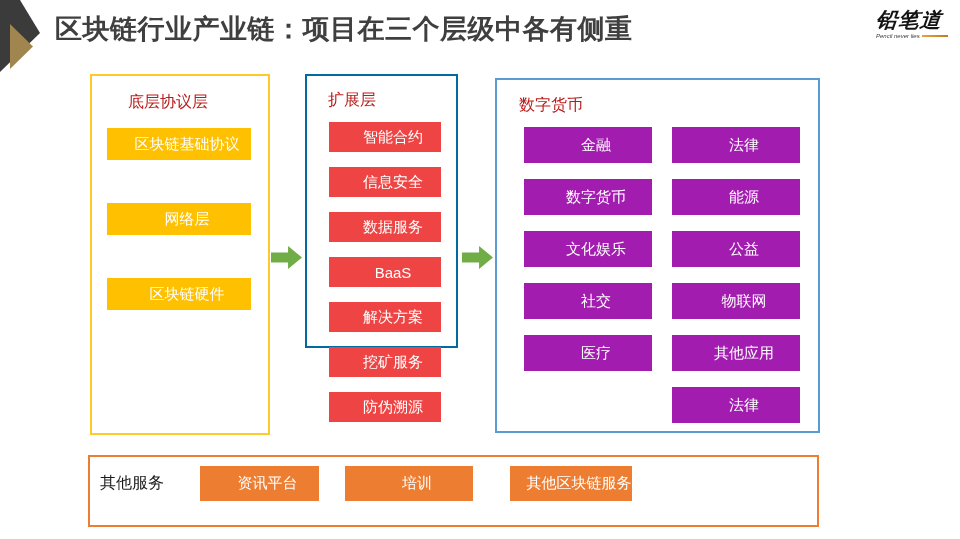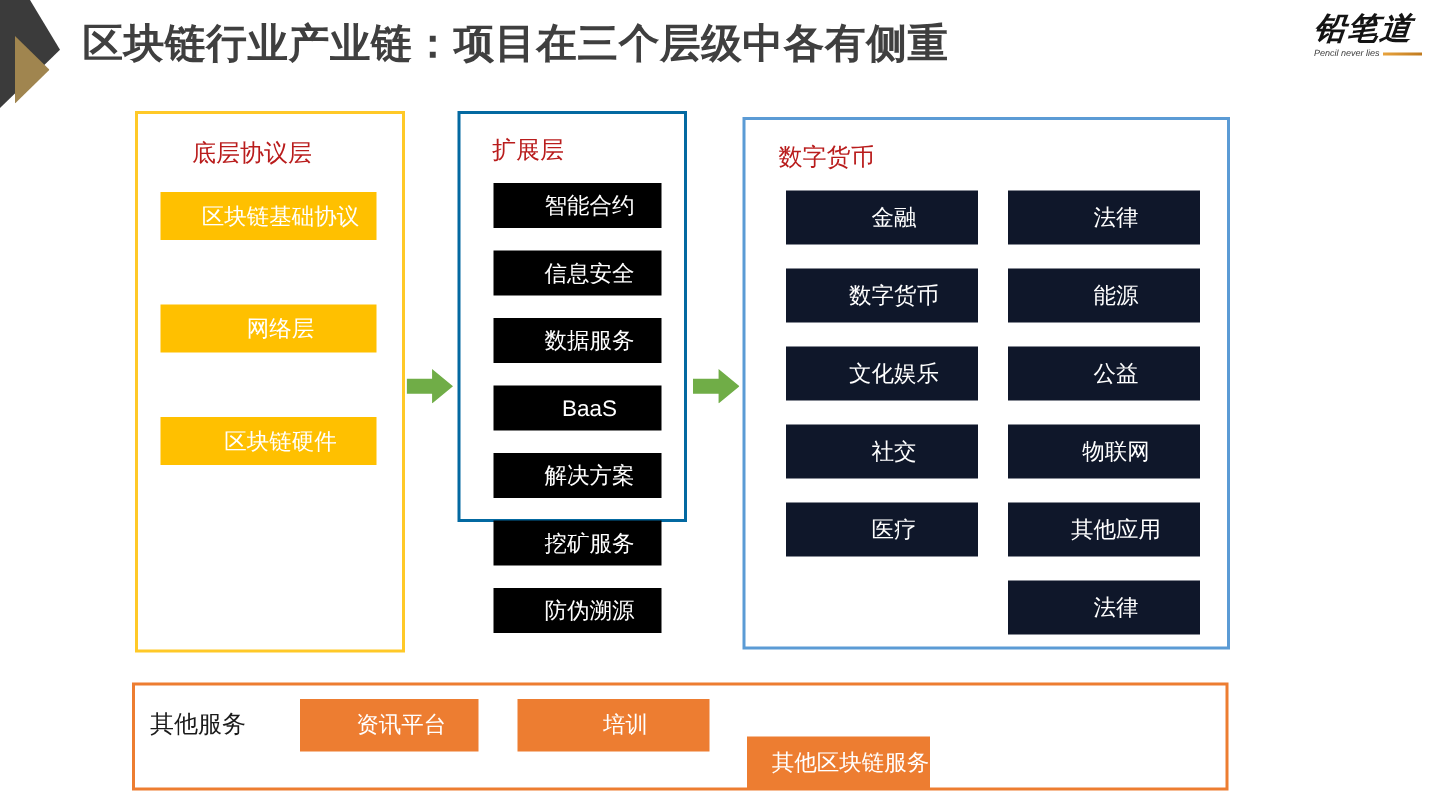--- a/index.html
+++ b/index.html
@@ -49,22 +49,22 @@
   .ext-container    { left: 305px; top: 74px; width: 153px; height: 274px; border: 2px solid #0369a1; }
   .vert-container   { left: 495px; top: 78px; width: 325px; height: 355px; border: 2px solid #5B9BD5; }
   .other-container  { left: 88px;  top: 455px; width: 731px; height: 72px; border: 2px solid #ED7D31; }
 
   .chip {
     color: #ffffff; font-size: 15px;
     display: flex; align-items: center; justify-content: center;
     box-sizing: border-box; white-space: nowrap; padding-left: 16px;
   }
   .chip.yellow { background: #FFC000; }
-  .chip.green  { background: #000000; }
-  .chip.blue   { background: #0f172a; }
+  .chip.green  { background: #ef4444; }
+  .chip.blue   { background: #a21caf; }
   .chip.orange { background: #ED7D31; }
 
   
   .base-col { position: absolute; left: 15px; top: 52px; display: flex; flex-direction: column; gap: 43px; }
   .base-col .chip { width: 144px; height: 32px; }
 
   
   .ext-col { position: absolute; left: 22px; top: 46px; display: flex; flex-direction: column; gap: 15px; }
   .ext-col .chip { width: 112px; height: 30px; }
 
@@ -72,21 +72,21 @@
   .vert-col { position: absolute; top: 47px; display: flex; flex-direction: column; gap: 16px; }
   .vert-col.left  { left: 27px; }
   .vert-col.right { left: 175px; }
   .vert-col .chip { width: 128px; height: 36px; }
 
   
   .other-label { position: absolute; left: 10px; top: 0; height: 53px; display: flex; align-items: center; font-size: 16px; color: #1a1a1a; }
   .other-chip { position: absolute; top: 9px; height: 35px; }
   .other-chip.c1 { left: 110px; width: 119px; }
   .other-chip.c2 { left: 255px; width: 128px; }
-  .other-chip.c3 { left: 408px; width: 122px; margin-top: 25px; }
+  .other-chip.c3 { left: 420px; width: 122px; }
 
   
   .flow-arrow {
     position: absolute; width: 31px; height: 23px; background: #70AD47;
     clip-path: polygon(0 28%, 55% 28%, 55% 0, 100% 50%, 55% 100%, 55% 72%, 0 72%);
   }
   .arrow-1 { left: 271px; top: 246px; }
   .arrow-2 { left: 462px; top: 246px; }
 </style>
 </head>

